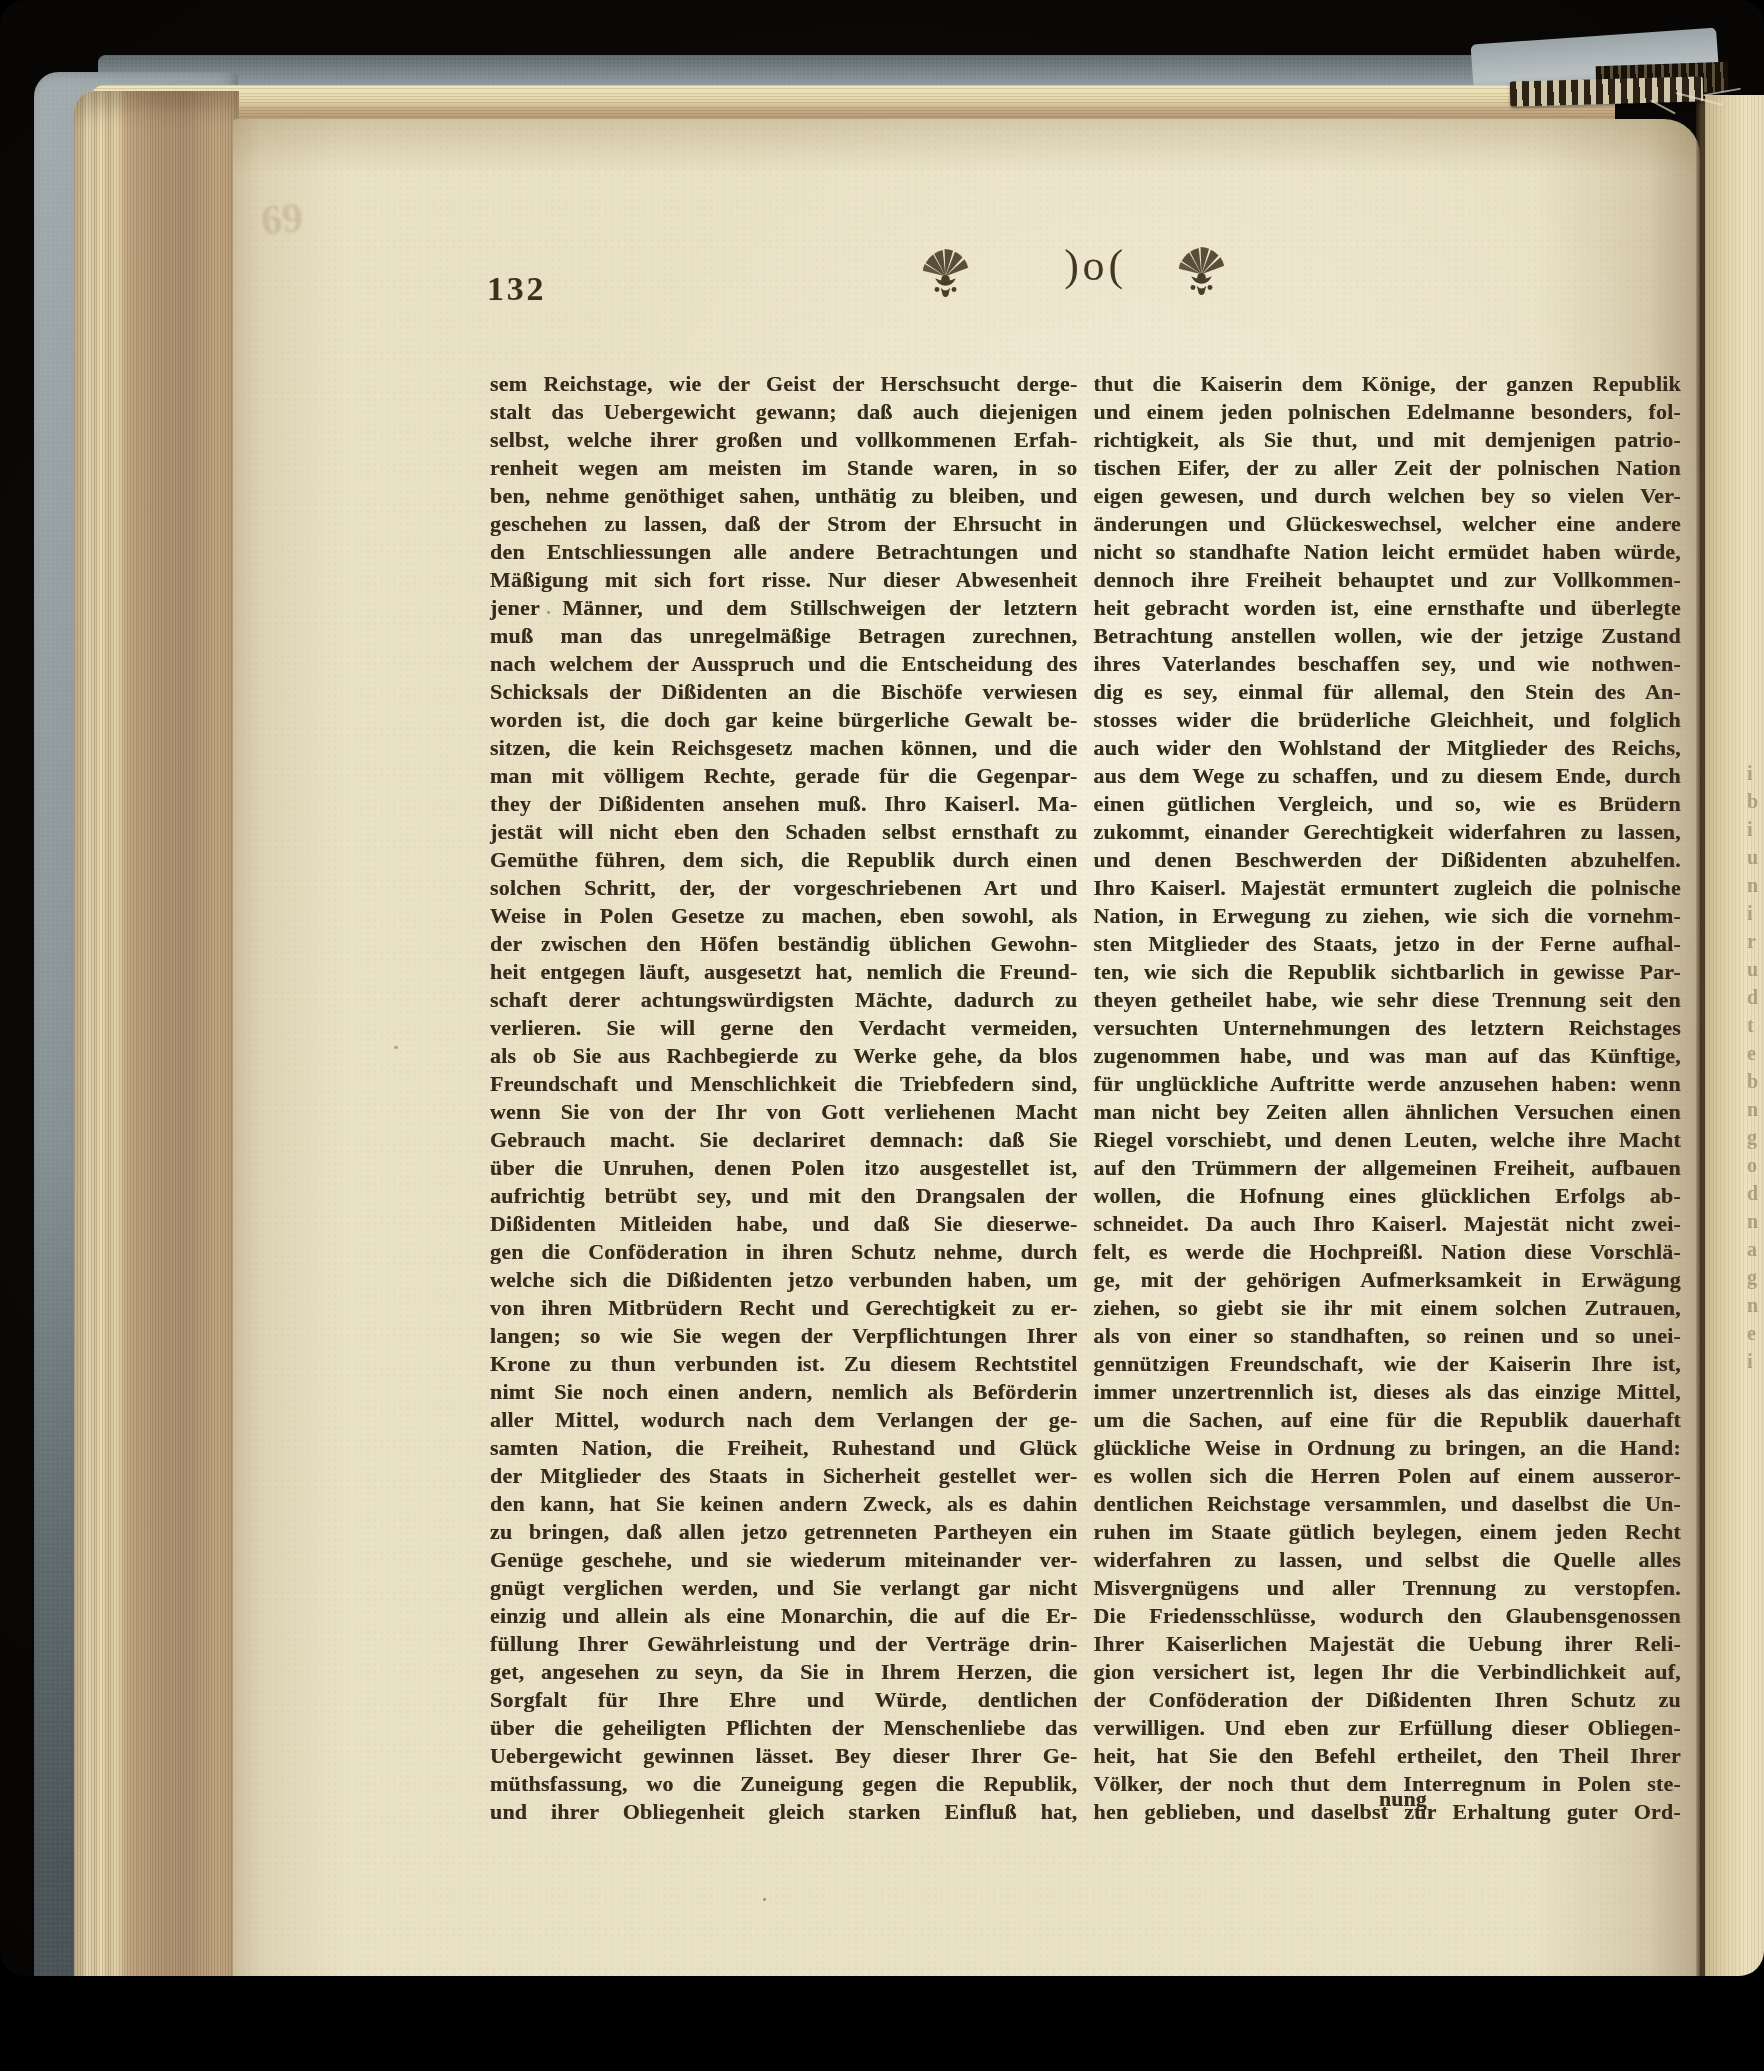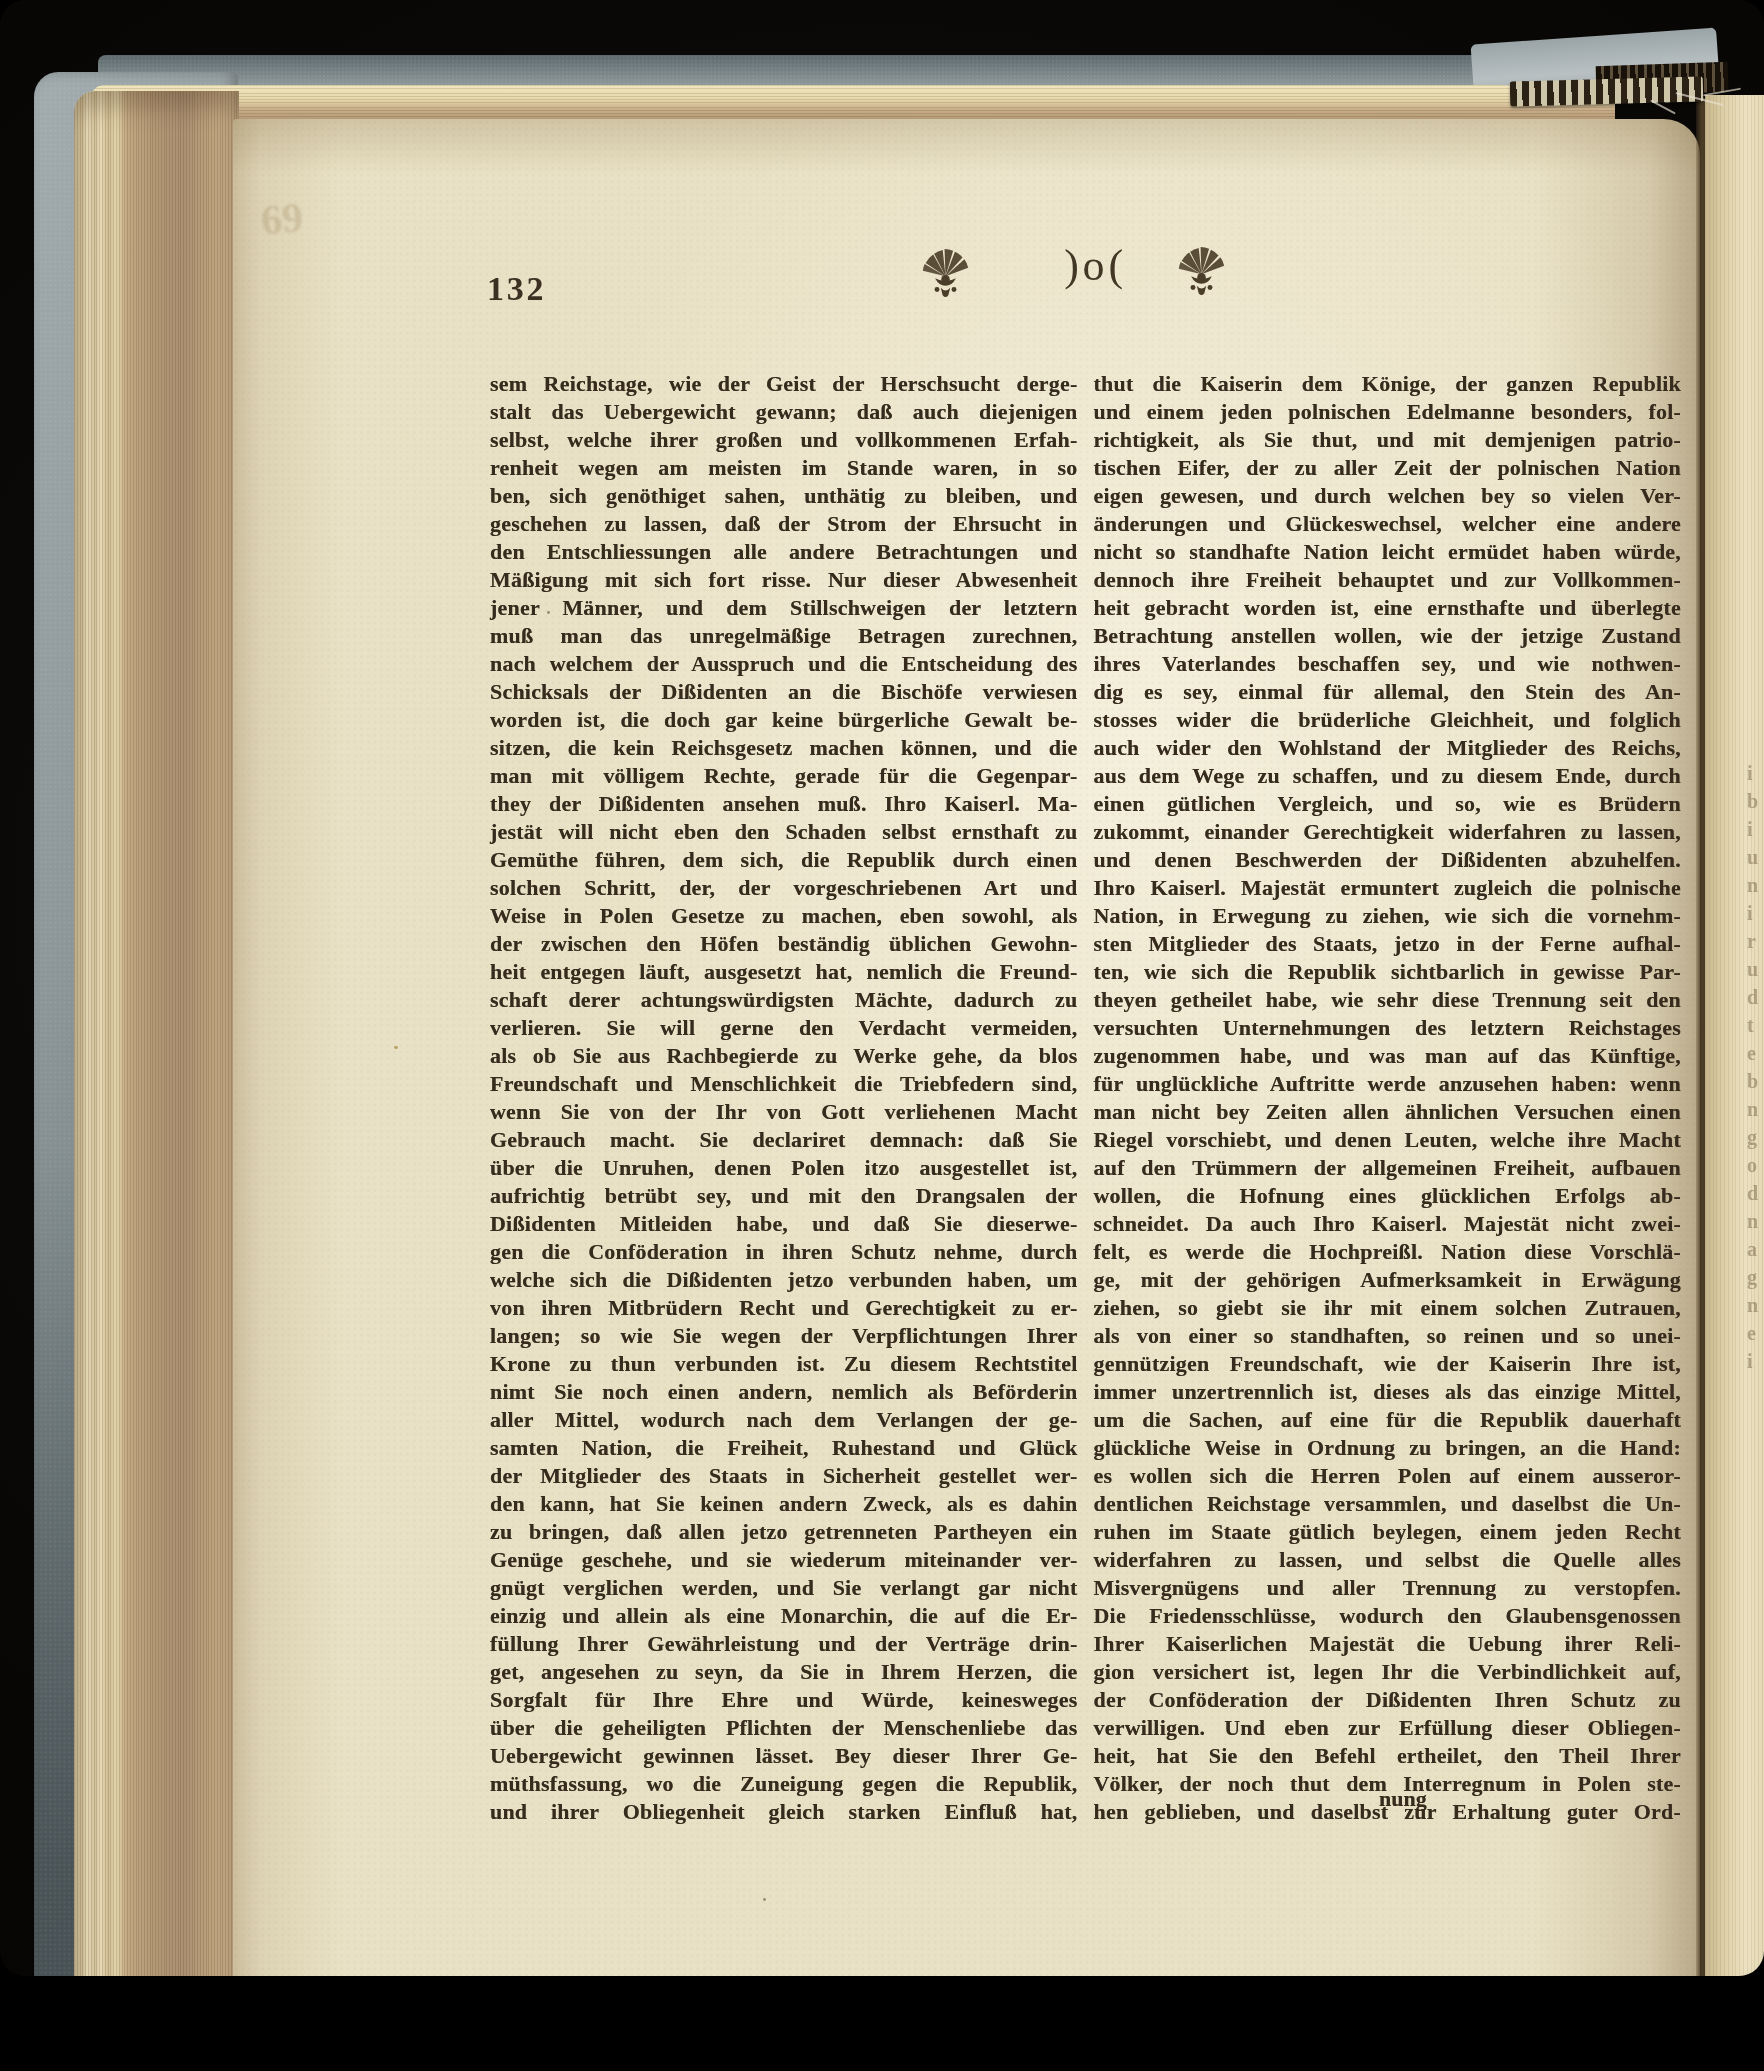--- a/index.html
+++ b/index.html
@@ -157,21 +157,21 @@
     </div>
 
     <div class="hand-note">69</div>
 
     <div class="columns">
       <div class="col">
           <div class="tline">sem Reichstage, wie der Geist der Herschsucht derge-</div>
           <div class="tline">stalt das Uebergewicht gewann; daß auch diejenigen</div>
           <div class="tline">selbst, welche ihrer großen und vollkommenen Erfah-</div>
           <div class="tline">renheit wegen am meisten im Stande waren, in so</div>
-          <div class="tline">ben, sich genöthiget sahen, unthätig zu bleiben, und</div>
+          <div class="tline">ben, nehme genöthiget sahen, unthätig zu bleiben, und</div>
           <div class="tline">geschehen zu lassen, daß der Strom der Ehrsucht in</div>
           <div class="tline">den Entschliessungen alle andere Betrachtungen und</div>
           <div class="tline">Mäßigung mit sich fort risse.  Nur dieser Abwesenheit</div>
           <div class="tline">jener Männer, und dem Stillschweigen der letztern</div>
           <div class="tline">muß man das unregelmäßige Betragen zurechnen,</div>
           <div class="tline">nach welchem der Ausspruch und die Entscheidung des</div>
           <div class="tline">Schicksals der Dißidenten an die Bischöfe verwiesen</div>
           <div class="tline">worden ist, die doch gar keine bürgerliche Gewalt be-</div>
           <div class="tline">sitzen, die kein Reichsgesetz machen können, und die</div>
           <div class="tline">man mit völligem Rechte, gerade für die Gegenpar-</div>
@@ -200,21 +200,21 @@
           <div class="tline">aller Mittel, wodurch nach dem Verlangen der ge-</div>
           <div class="tline">samten Nation, die Freiheit, Ruhestand und Glück</div>
           <div class="tline">der Mitglieder des Staats in Sicherheit gestellet wer-</div>
           <div class="tline">den kann, hat Sie keinen andern Zweck, als es dahin</div>
           <div class="tline">zu bringen, daß allen jetzo getrenneten Partheyen ein</div>
           <div class="tline">Genüge geschehe, und sie wiederum miteinander ver-</div>
           <div class="tline">gnügt verglichen werden, und Sie verlangt gar nicht</div>
           <div class="tline">einzig und allein als eine Monarchin, die auf die Er-</div>
           <div class="tline">füllung Ihrer Gewährleistung und der Verträge drin-</div>
           <div class="tline">get, angesehen zu seyn, da Sie in Ihrem Herzen, die</div>
-          <div class="tline">Sorgfalt für Ihre Ehre und Würde, keinesweges</div>
+          <div class="tline">Sorgfalt für Ihre Ehre und Würde, dentlichen</div>
           <div class="tline">über die geheiligten Pflichten der Menschenliebe das</div>
           <div class="tline">Uebergewicht gewinnen lässet.  Bey dieser Ihrer Ge-</div>
           <div class="tline">müthsfassung, wo die Zuneigung gegen die Republik,</div>
           <div class="tline">und ihrer Obliegenheit gleich starken Einfluß hat,</div>
         </div>
       <div class="col">
           <div class="tline">thut die Kaiserin dem Könige, der ganzen Republik</div>
           <div class="tline">und einem jeden polnischen Edelmanne besonders, fol-</div>
           <div class="tline">richtigkeit, als Sie thut, und mit demjenigen patrio-</div>
           <div class="tline">tischen Eifer, der zu aller Zeit der polnischen Nation</div>

